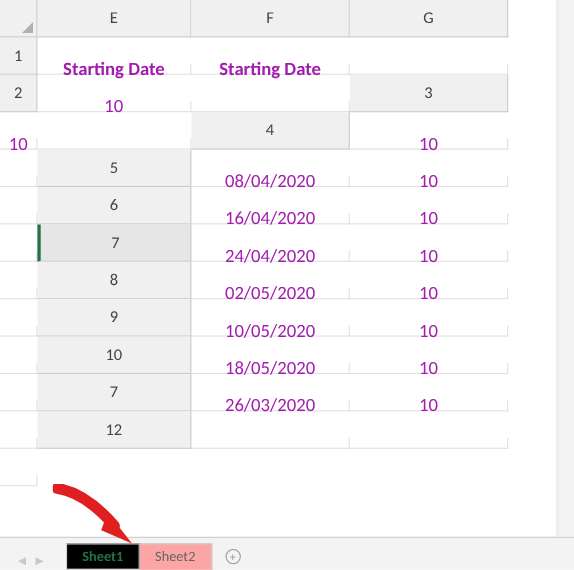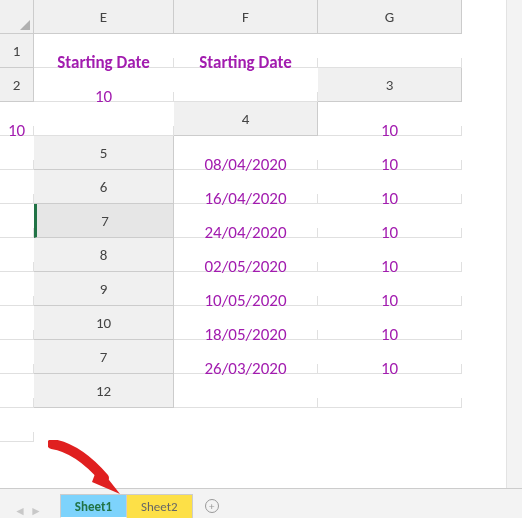--- a/index.html
+++ b/index.html
@@ -85,28 +85,28 @@
     align-items: center;
   }
   .tabnav span { color: #c8c8c8; font-size: 12px; }
   .tab {
     height: 24px;
     padding: 0 14px;
     display: flex;
     align-items: center;
     font-size: 13px;
     color: #666;
-    background: #fde047;
+    background: #fca5a5;
     border: 1px solid #ccc;
     border-bottom: none;
     cursor: pointer;
     margin-right: -1px;
   }
   .tab.active {
-    background: #7dd3fc;
+    background: #000000;
     color: #217346;
     font-weight: bold;
     border-bottom: 1px solid #fff;
     position: relative;
     z-index: 2;
   }
   .addsheet {
     width: 24px; height: 24px;
     display: flex; align-items: center; justify-content: center;
     margin-left: 8px;

